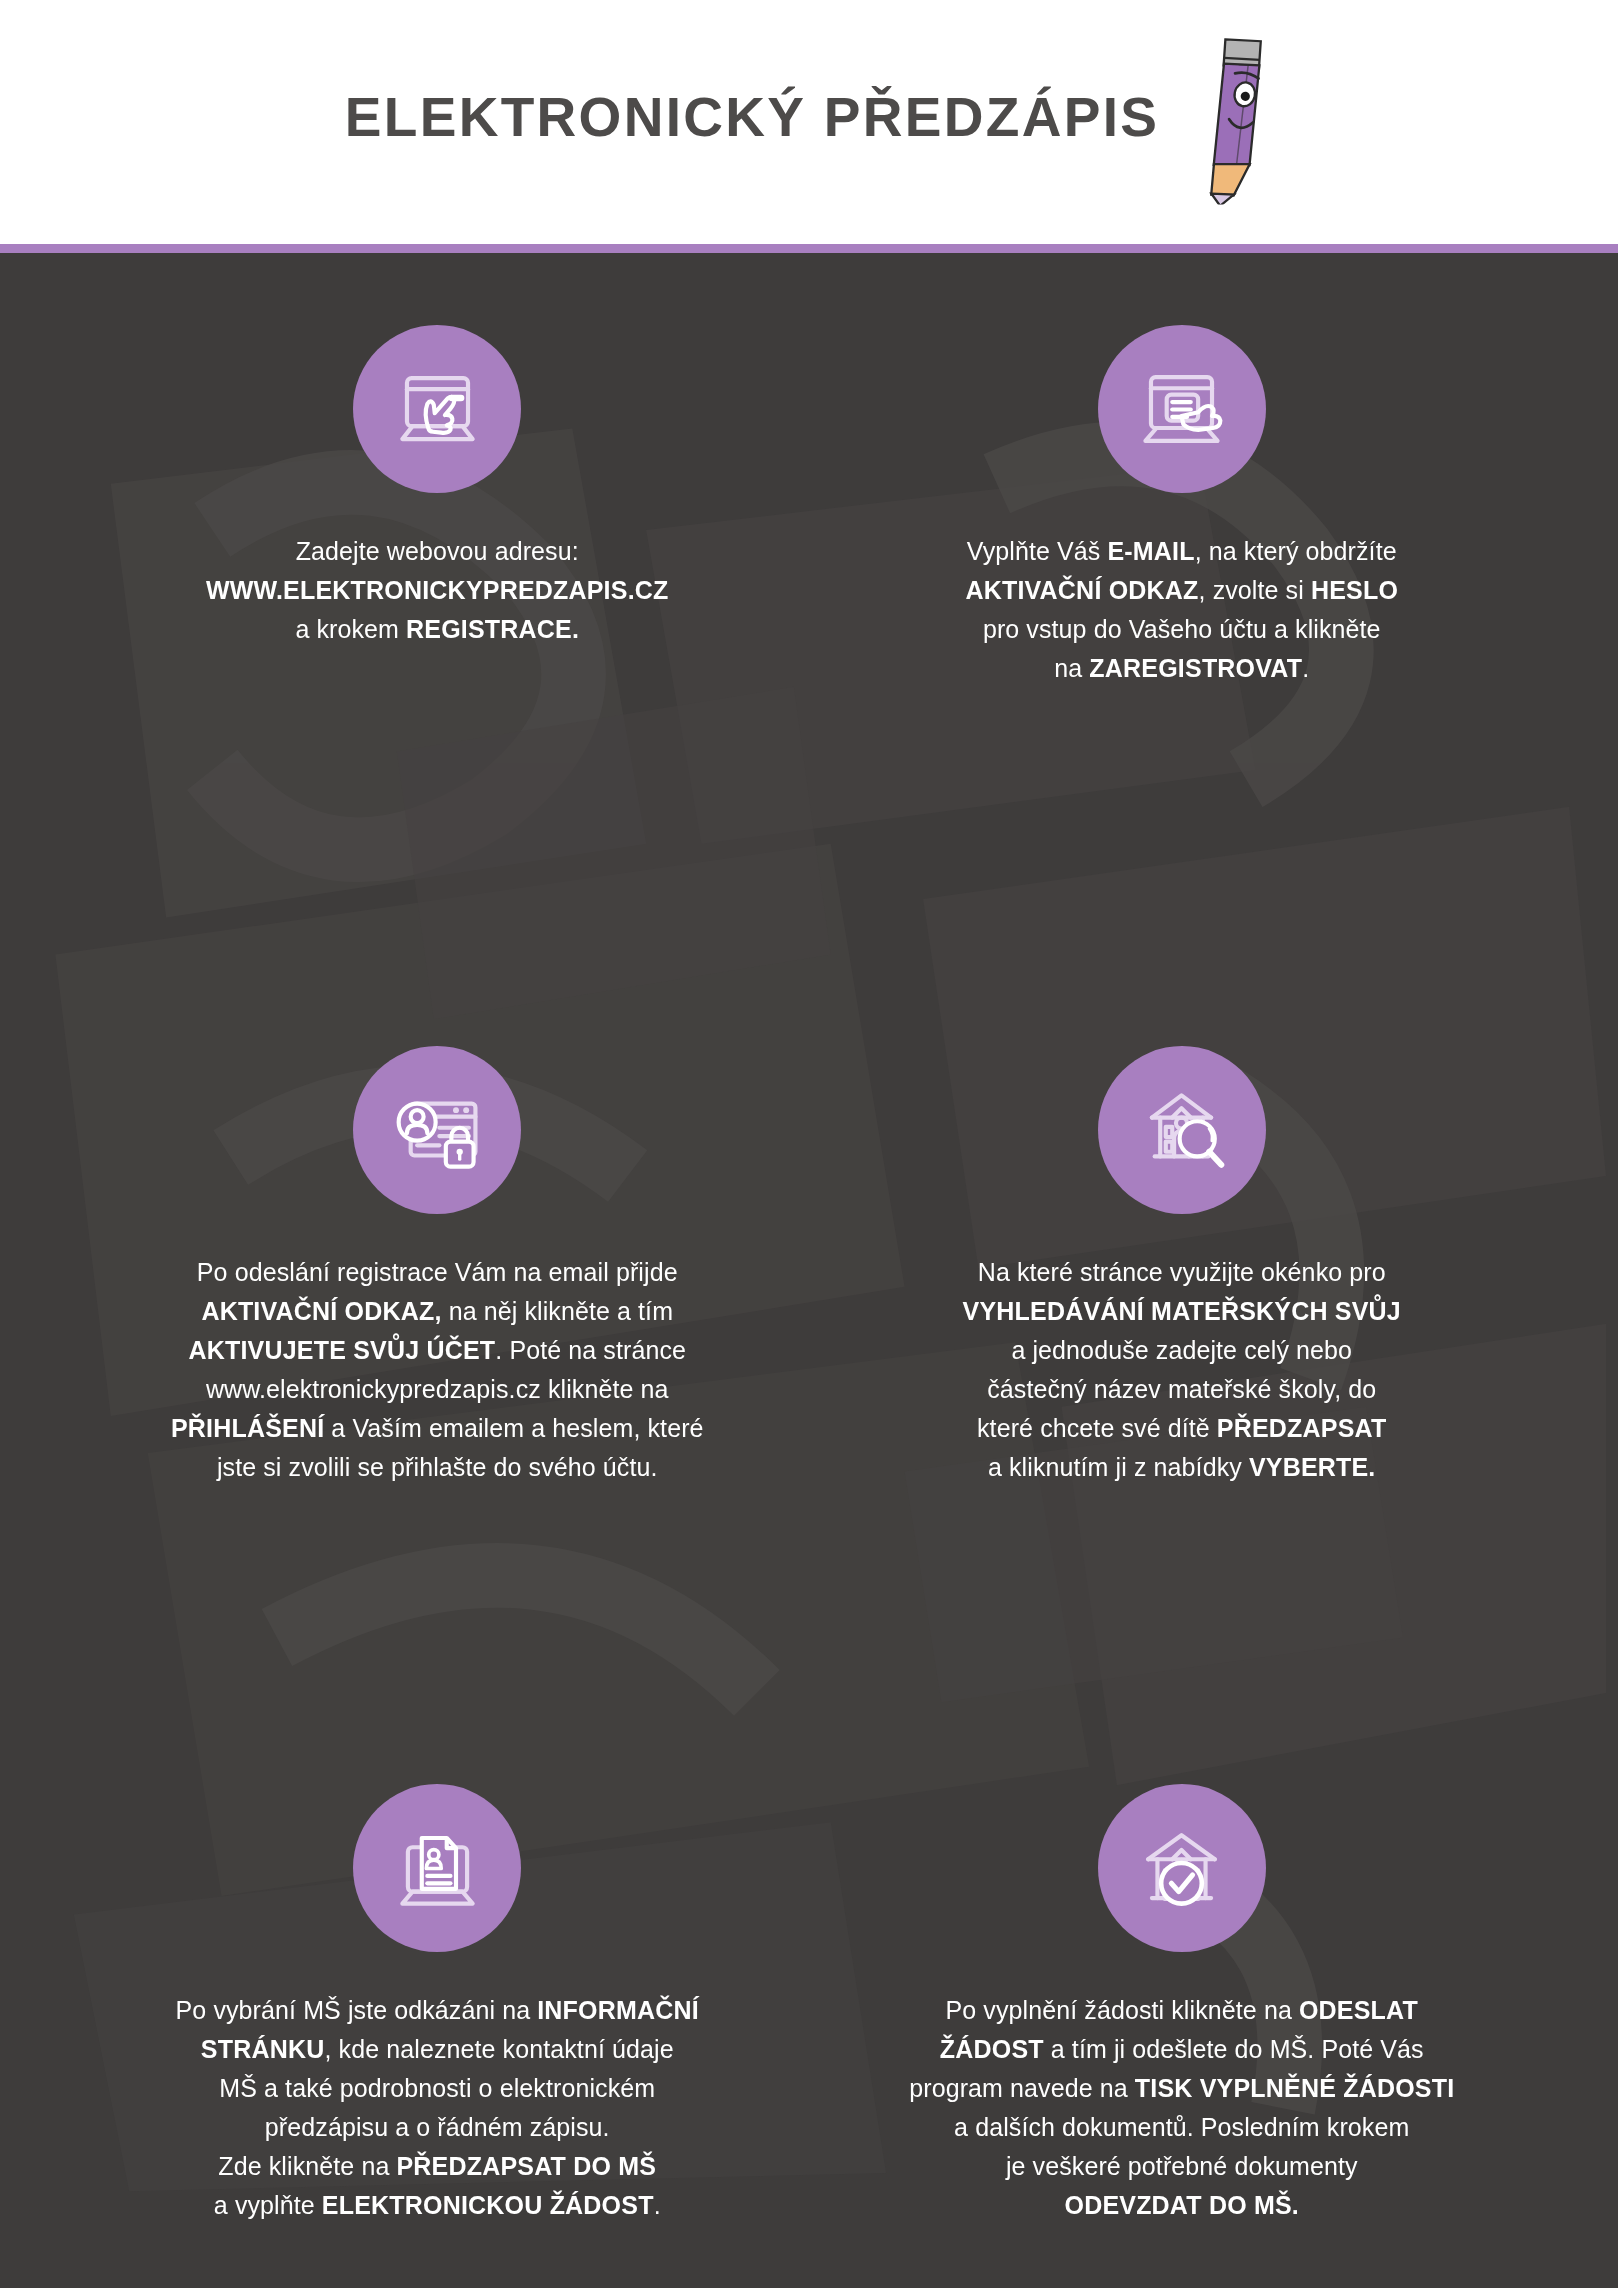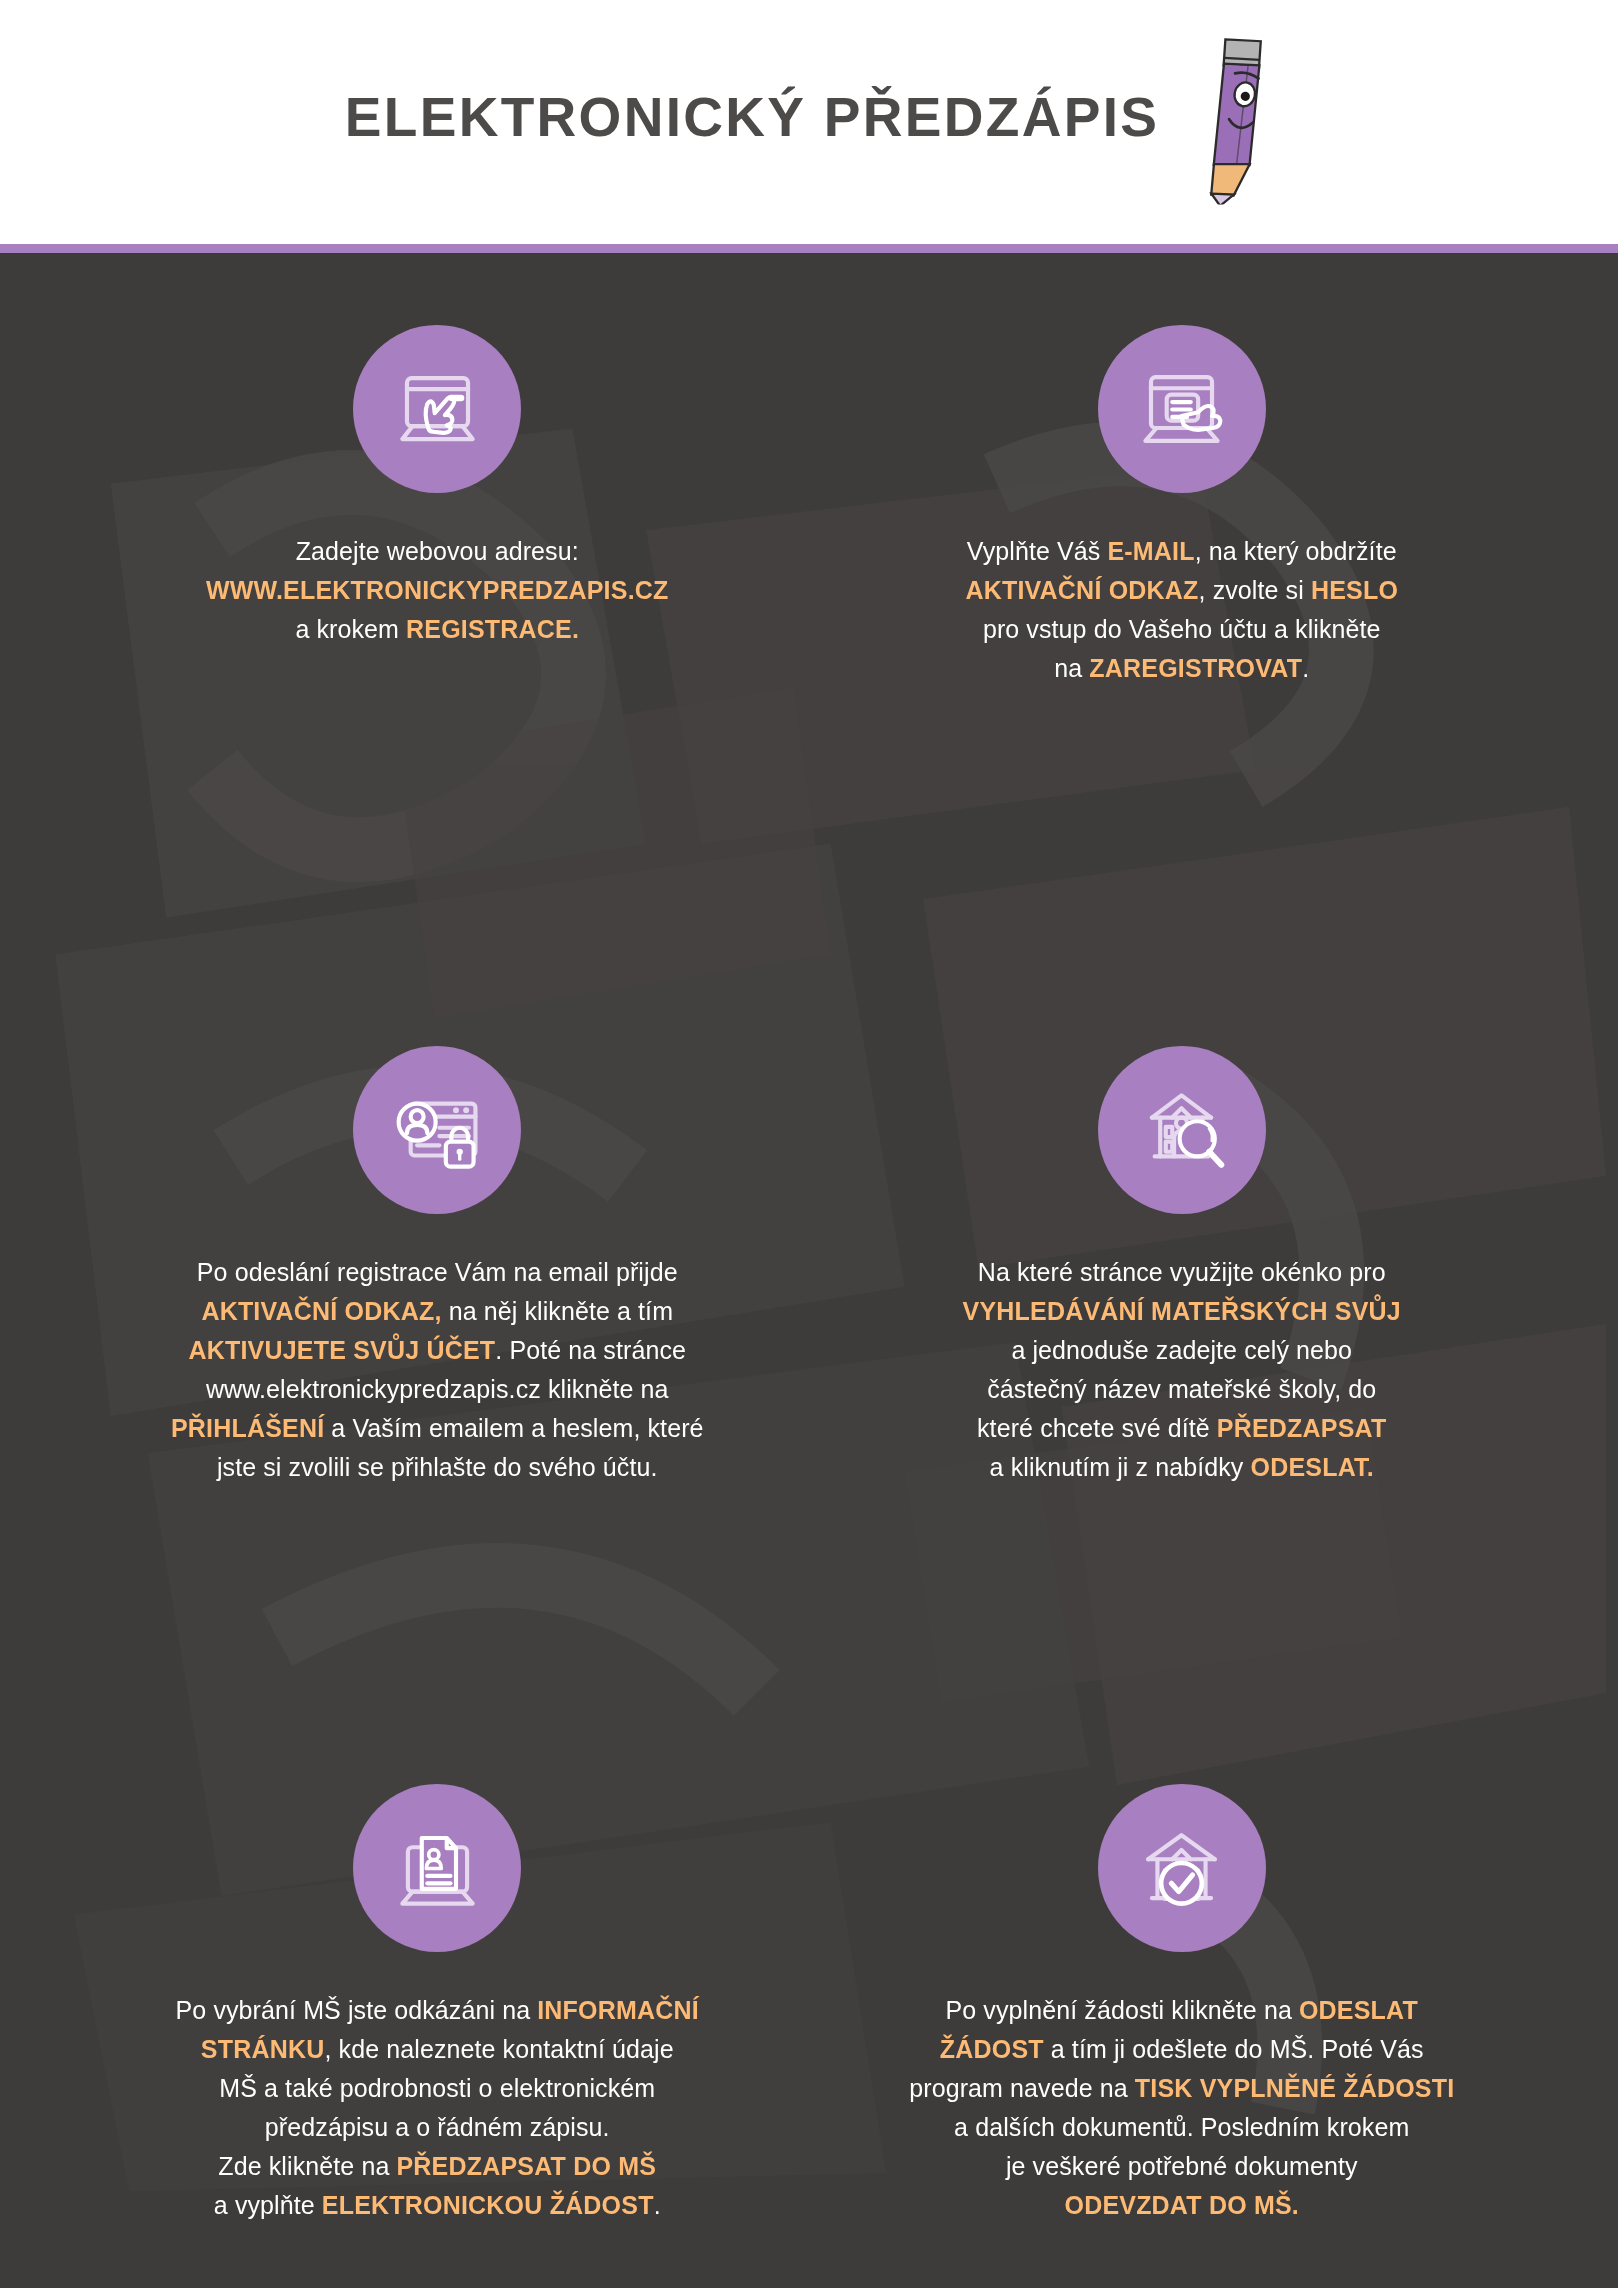--- a/index.html
+++ b/index.html
@@ -82,21 +82,21 @@
     text-align:center;
     color:#ffffff;
     font-size:25px;
     line-height:1.56;
     font-weight:350;
     max-width:591px;
     letter-spacing:0.1px;
   }
   .cell.left .step-text { max-width:563px; }
   .hl {
-    color:#fdba74;
+    color:#ffffff;
     font-weight:bold;
     letter-spacing:0.2px;
   }
 
   
   .footer {
     position:relative;
     width:100%;
     height:85px;
     background:#a87fc0;
@@ -253,21 +253,21 @@
             <rect x="43" y="56" width="7" height="11"></rect>
             <rect x="43" y="72" width="7" height="11"></rect>
           </g>
           <g fill="#a87fc0" stroke="#ffffff" stroke-width="4.5">
             <circle cx="77" cy="69" r="19"></circle>
           </g>
           <path d="M90 58 a17 17 0 0 1 3 13" fill="none" stroke="#ffffff" stroke-width="3.4" stroke-linecap="round"></path>
           <path d="M90 83 L103 97" stroke="#ffffff" stroke-width="6.5" stroke-linecap="round"></path>
         </svg>
       </div>
-      <div class="step-text"><span>Na které stránce využijte okénko pro</span><br><span class="hl">VYHLEDÁVÁNÍ MATEŘSKÝCH SVŮJ</span><br><span>a jednoduše zadejte celý nebo</span><br><span>částečný název mateřské školy, do</span><br><span>které chcete své dítě </span><span class="hl">PŘEDZAPSAT</span><br><span>a kliknutím ji z nabídky </span><span class="hl">ODESLAT.</span></div>
+      <div class="step-text"><span>Na které stránce využijte okénko pro</span><br><span class="hl">VYHLEDÁVÁNÍ MATEŘSKÝCH SVŮJ</span><br><span>a jednoduše zadejte celý nebo</span><br><span>částečný název mateřské školy, do</span><br><span>které chcete své dítě </span><span class="hl">PŘEDZAPSAT</span><br><span>a kliknutím ji z nabídky </span><span class="hl">VYBERTE.</span></div>
     </div>
 
     <div class="cell left r3">
       <div class="icon-circle">
         <svg viewBox="0 0 120 120" width="111" height="111" aria-hidden="true">
           <g fill="none" stroke="#e6d8ef" stroke-width="4.5" stroke-linejoin="round" stroke-linecap="round">
             <rect x="28" y="37" width="64" height="48" rx="5"></rect>
             <path d="M22 98 L33 85 H87 L98 98 Z"></path>
           </g>
           <path d="M43 27 H70 L80 38 V82 H43 Z" fill="#a87fc0" stroke="#ffffff" stroke-width="4.5" stroke-linejoin="round"></path>

